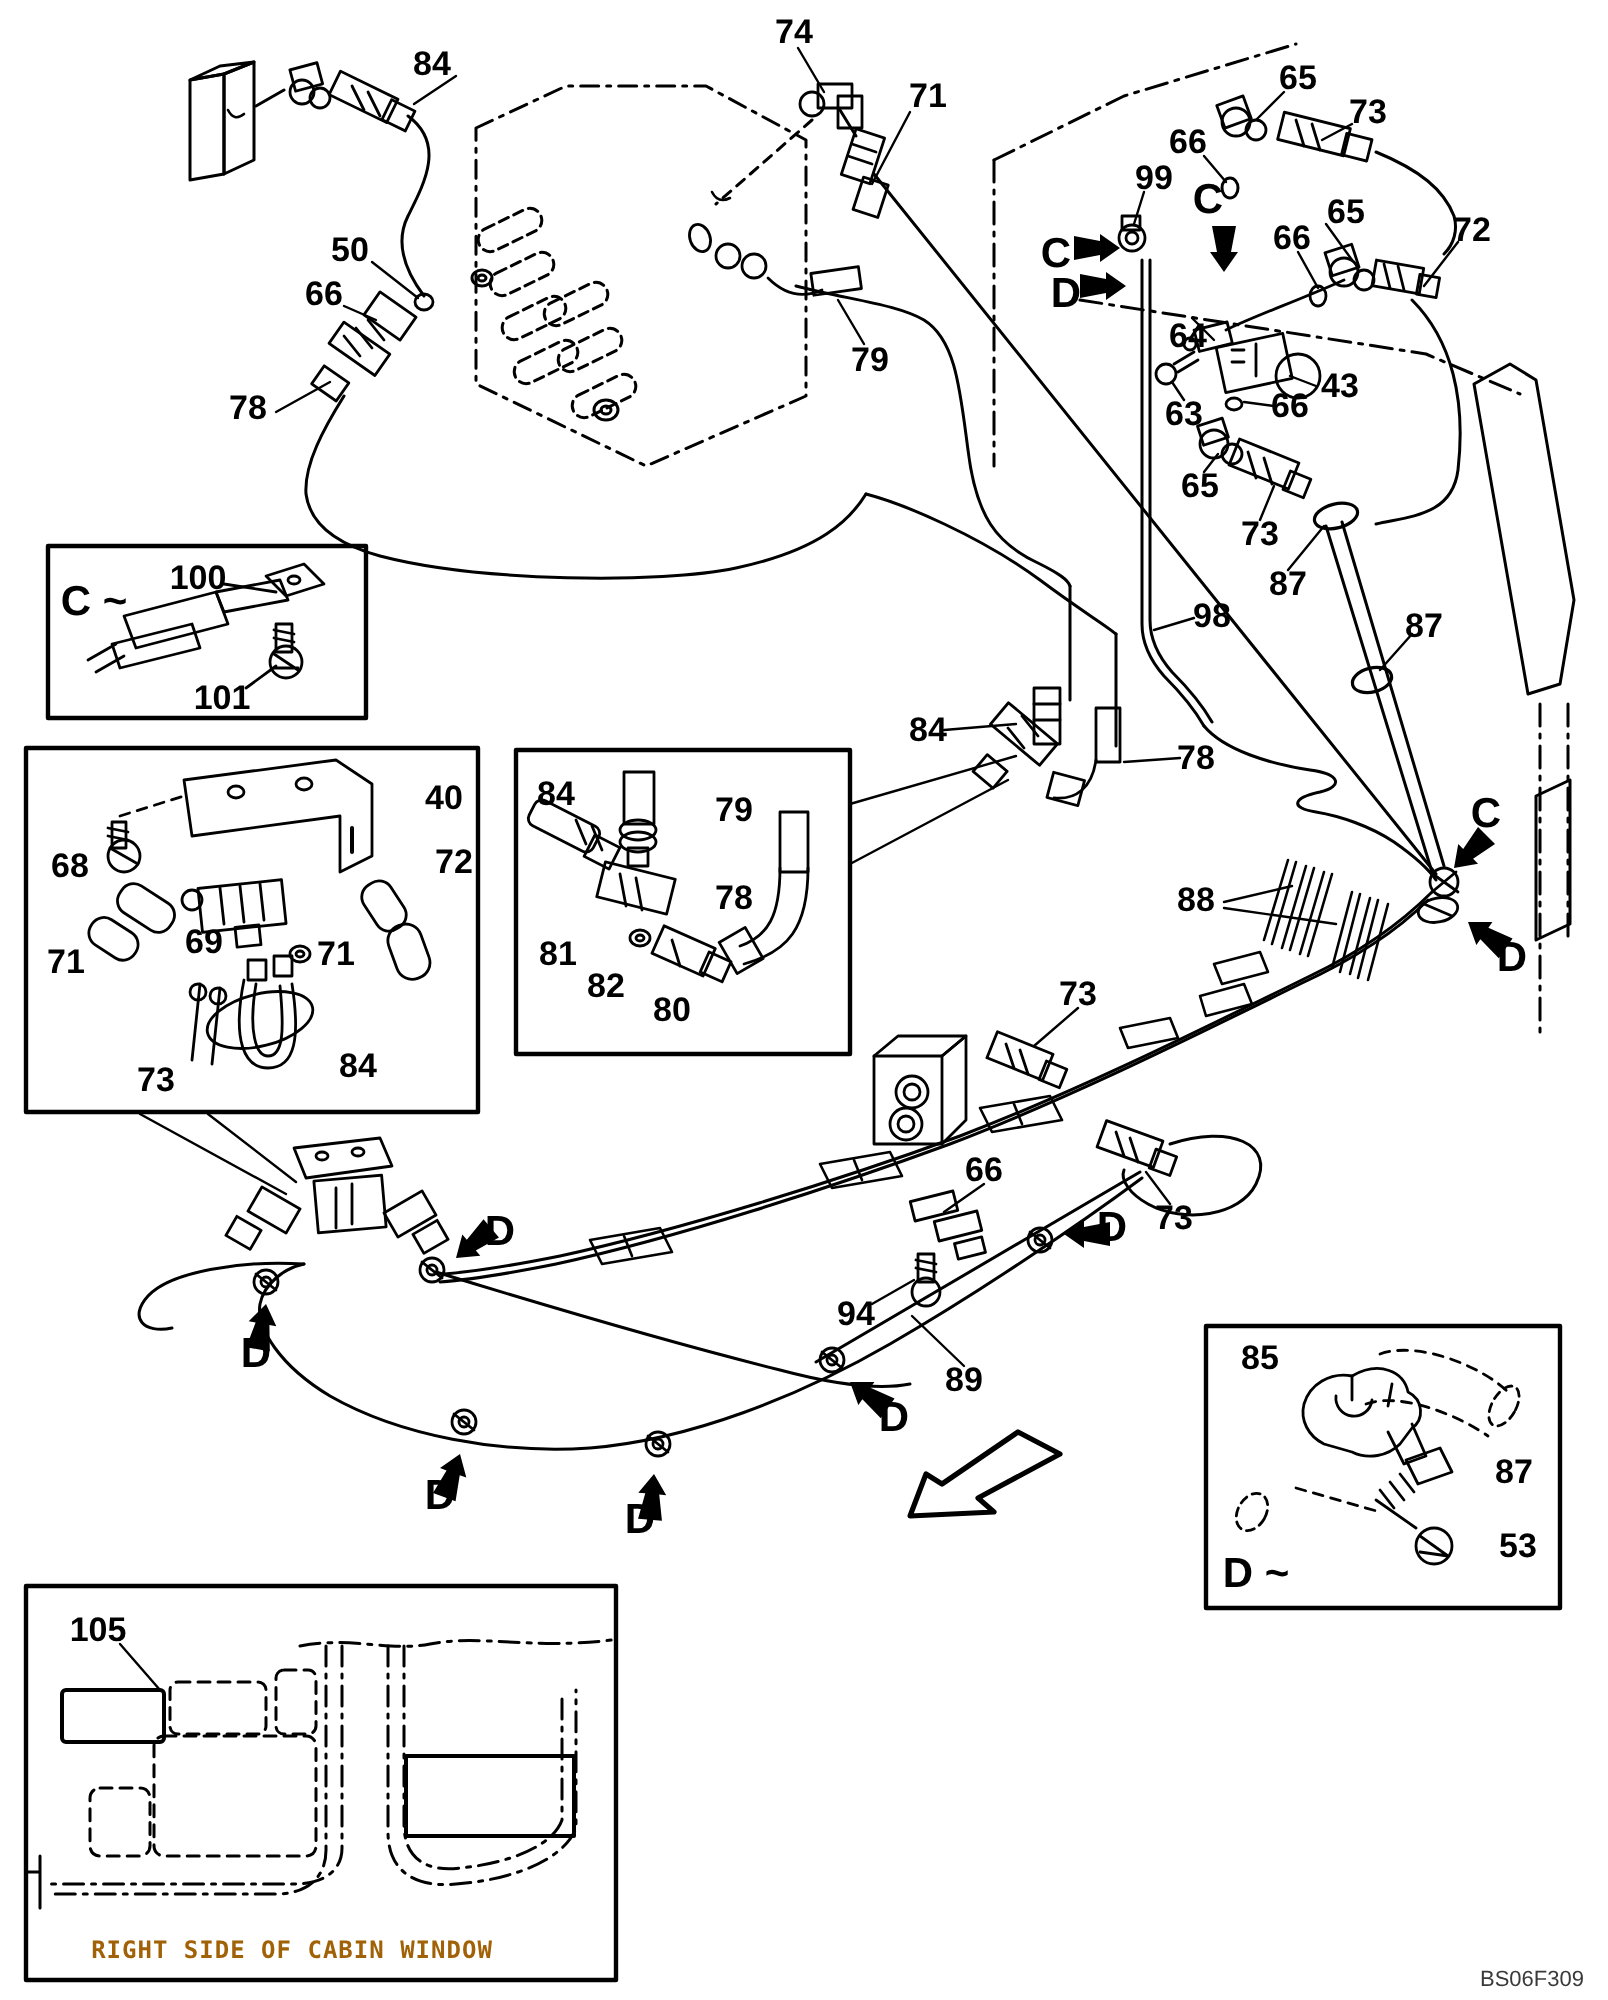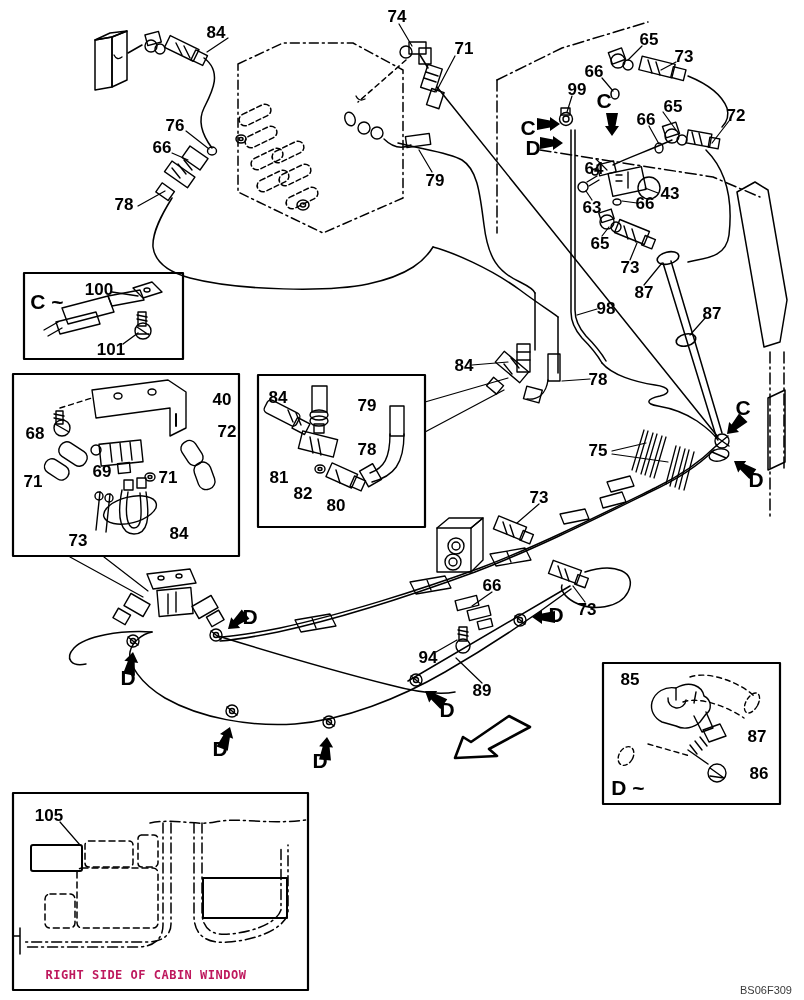--- a/index.html
+++ b/index.html
@@ -4,21 +4,21 @@
 <style>
   html,body{margin:0;padding:0;background:#e8e8e8;}
   .stage{position:relative;width:804px;height:1000px;background:#fff;overflow:hidden;
          font-family:"Liberation Sans",sans-serif;}
   .stage svg{position:absolute;left:0;top:0;}
   .lbl{position:absolute;transform:translate(-50%,-50%);font-weight:bold;font-size:17px;
        color:#000;white-space:nowrap;line-height:1;}
   .lbl-letter{position:absolute;transform:translate(-50%,-50%);font-weight:bold;font-size:21px;
        color:#000;white-space:nowrap;line-height:1;}
   .caption{position:absolute;transform:translate(-50%,-50%);font-family:"DejaVu Sans Mono",monospace;
-       font-weight:bold;font-size:12px;letter-spacing:.5px;color:#be185d;white-space:nowrap;}
+       font-weight:bold;font-size:12px;letter-spacing:.5px;color:#a16207;white-space:nowrap;}
   .code{position:absolute;transform:translate(-50%,-50%);font-size:11px;color:#3a3a3a;white-space:nowrap;}
 </style>
 </head>
 <body>
 
 <div class="stage">
 
 <svg width="804" height="1000" viewBox="0 0 804 1000" fill="none" stroke="#000" stroke-width="1.5" stroke-linecap="round" stroke-linejoin="round">
 
   <g stroke-dasharray="9 4 2 4">
@@ -459,21 +459,21 @@
     <rect x="138" y="835" width="20" height="32" rx="4" stroke-dasharray="6 4"></rect>
     <rect x="77" y="868" width="81" height="60" rx="5" stroke-dasharray="6 4"></rect>
     <rect x="45" y="894" width="30" height="34" rx="5" stroke-dasharray="6 4"></rect>
     <rect x="203" y="878" width="84" height="40" stroke-width="2"></rect>
   </g>
 </svg>
 
 <div class="lbl" style="left:216px;top:32px">84</div>
 <div class="lbl" style="left:397px;top:16px">74</div>
 <div class="lbl" style="left:464px;top:48px">71</div>
-<div class="lbl" style="left:175px;top:125px">76</div>
+<div class="lbl" style="left:175px;top:125px">50</div>
 <div class="lbl" style="left:162px;top:147px">66</div>
 <div class="lbl" style="left:124px;top:204px">78</div>
 <div class="lbl" style="left:435px;top:180px">79</div>
 <div class="lbl" style="left:649px;top:39px">65</div>
 <div class="lbl" style="left:684px;top:56px">73</div>
 <div class="lbl" style="left:594px;top:71px">66</div>
 <div class="lbl" style="left:577px;top:89px">99</div>
 <div class="lbl" style="left:673px;top:106px">65</div>
 <div class="lbl" style="left:646px;top:119px">66</div>
 <div class="lbl" style="left:736px;top:115px">72</div>
@@ -481,21 +481,21 @@
 <div class="lbl" style="left:670px;top:193px">43</div>
 <div class="lbl" style="left:592px;top:207px">63</div>
 <div class="lbl" style="left:645px;top:203px">66</div>
 <div class="lbl" style="left:600px;top:243px">65</div>
 <div class="lbl" style="left:630px;top:267px">73</div>
 <div class="lbl" style="left:644px;top:292px">87</div>
 <div class="lbl" style="left:606px;top:308px">98</div>
 <div class="lbl" style="left:712px;top:313px">87</div>
 <div class="lbl" style="left:464px;top:365px">84</div>
 <div class="lbl" style="left:598px;top:379px">78</div>
-<div class="lbl" style="left:598px;top:450px">75</div>
+<div class="lbl" style="left:598px;top:450px">88</div>
 <div class="lbl" style="left:539px;top:497px">73</div>
 <div class="lbl" style="left:492px;top:585px">66</div>
 <div class="lbl" style="left:587px;top:609px">73</div>
 <div class="lbl" style="left:428px;top:657px">94</div>
 <div class="lbl" style="left:482px;top:690px">89</div>
 <div class="lbl" style="left:99px;top:289px">100</div>
 <div class="lbl" style="left:111px;top:349px">101</div>
 <div class="lbl" style="left:222px;top:399px">40</div>
 <div class="lbl" style="left:35px;top:433px">68</div>
 <div class="lbl" style="left:227px;top:431px">72</div>
@@ -505,21 +505,21 @@
 <div class="lbl" style="left:78px;top:540px">73</div>
 <div class="lbl" style="left:179px;top:533px">84</div>
 <div class="lbl" style="left:278px;top:397px">84</div>
 <div class="lbl" style="left:367px;top:405px">79</div>
 <div class="lbl" style="left:367px;top:449px">78</div>
 <div class="lbl" style="left:279px;top:477px">81</div>
 <div class="lbl" style="left:303px;top:493px">82</div>
 <div class="lbl" style="left:336px;top:505px">80</div>
 <div class="lbl" style="left:630px;top:679px">85</div>
 <div class="lbl" style="left:757px;top:736px">87</div>
-<div class="lbl" style="left:759px;top:773px">86</div>
+<div class="lbl" style="left:759px;top:773px">53</div>
 <div class="lbl" style="left:49px;top:815px">105</div>
 
 <div class="lbl-letter" style="left:604px;top:100px">C</div>
 <div class="lbl-letter" style="left:528px;top:127px">C</div>
 <div class="lbl-letter" style="left:533px;top:147px">D</div>
 <div class="lbl-letter" style="left:743px;top:407px">C</div>
 <div class="lbl-letter" style="left:756px;top:479px">D</div>
 <div class="lbl-letter" style="left:250px;top:616px">D</div>
 <div class="lbl-letter" style="left:128px;top:677px">D</div>
 <div class="lbl-letter" style="left:220px;top:748px">D</div>

